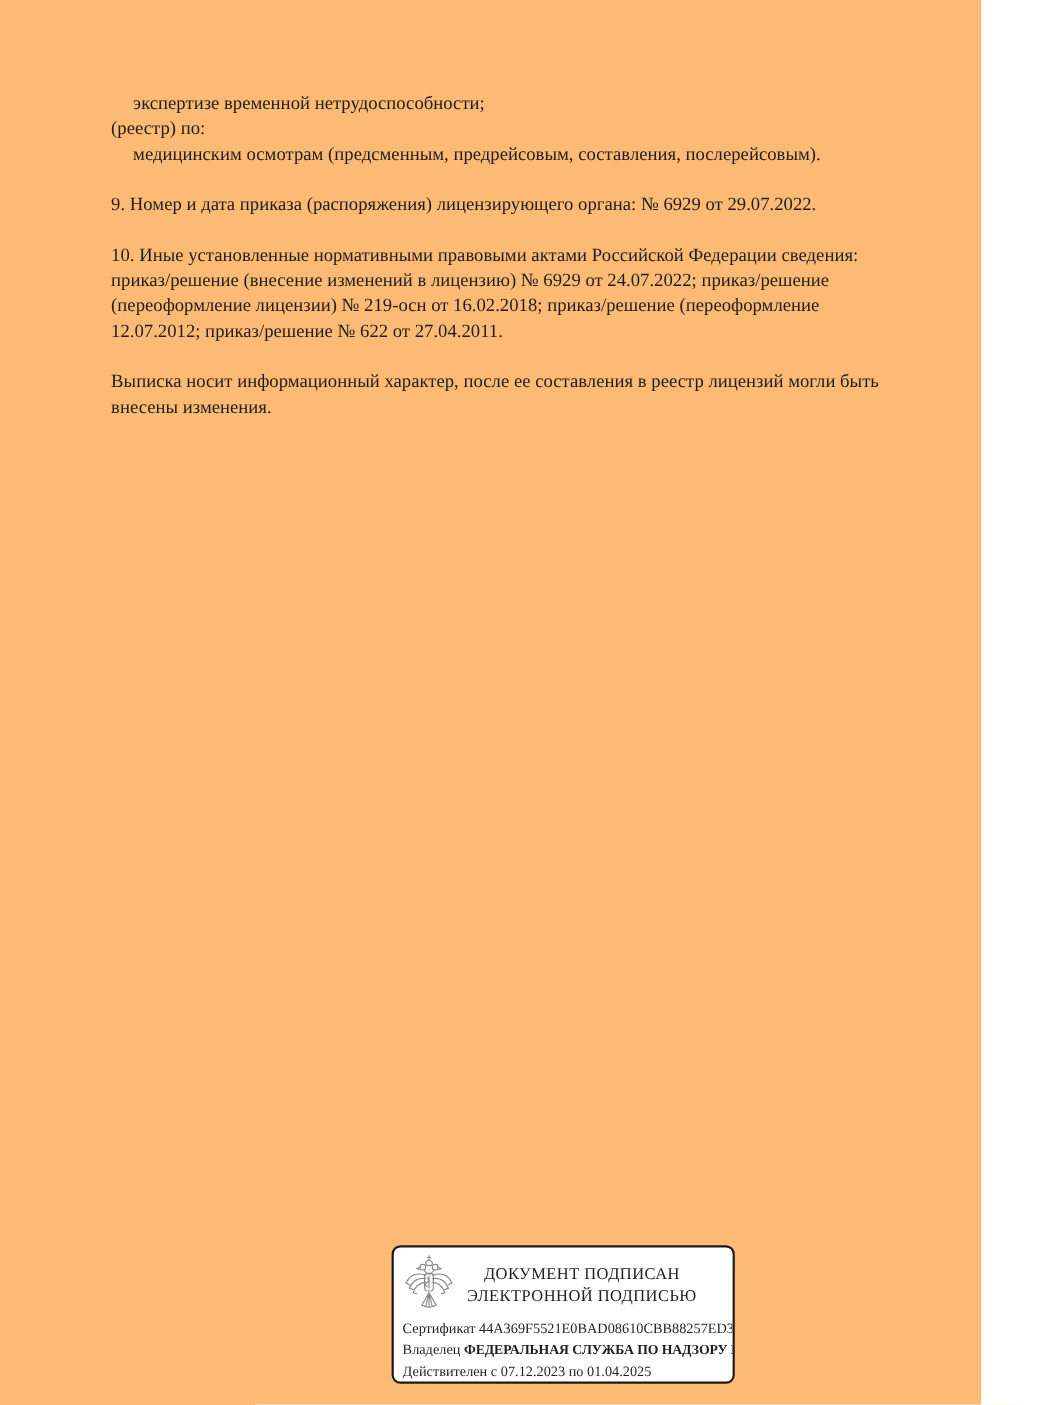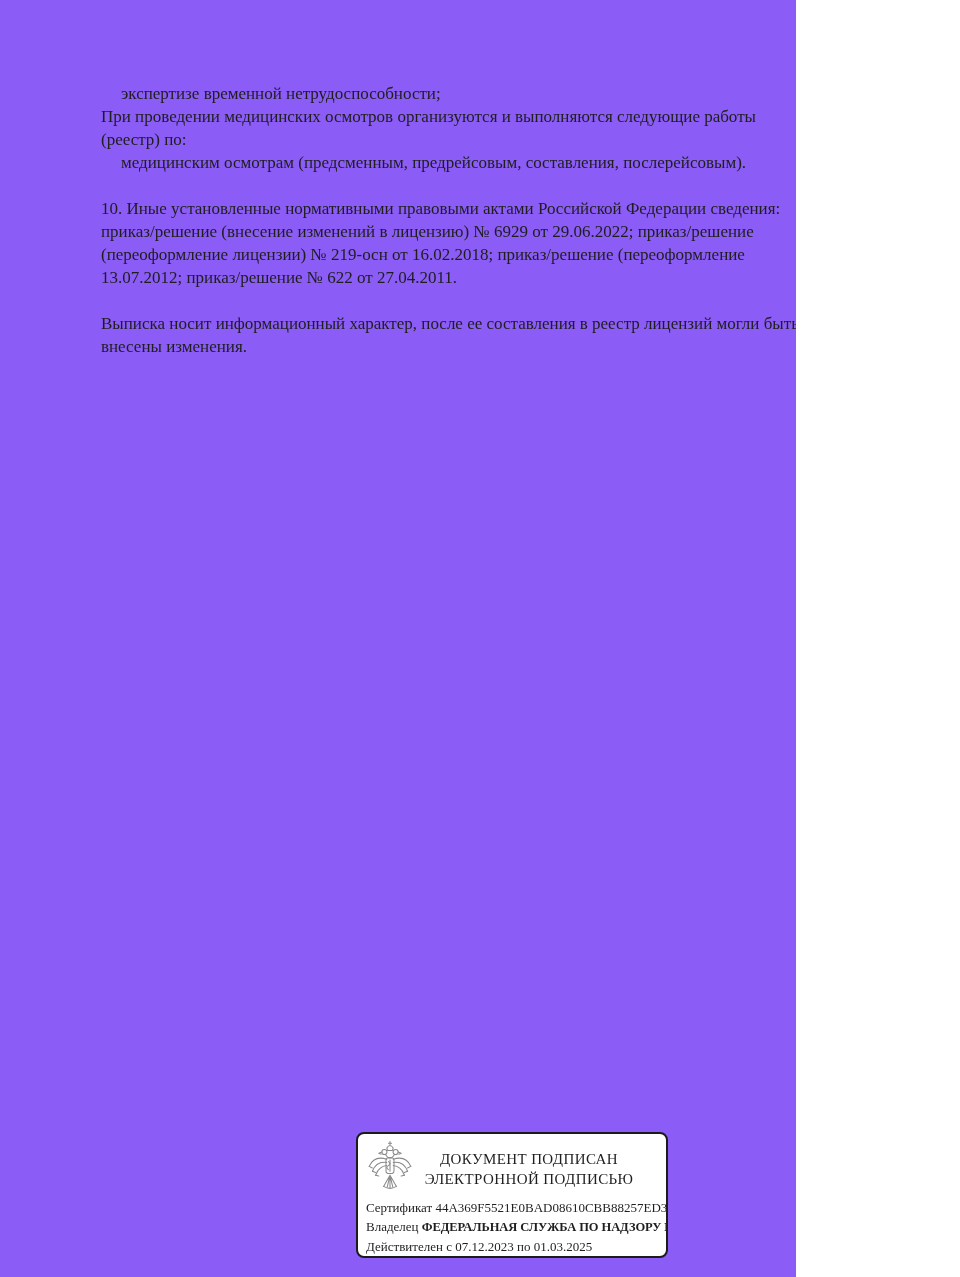--- a/index.html
+++ b/index.html
@@ -1,20 +1,20 @@
 <!DOCTYPE html>
 <html><head>
 <meta charset="utf-8">
 <style>
   html,body{margin:0;padding:0;background:#ffffff;}
   .page{
     position:relative;
-    width:796px;
+    width:892px;
     height:1277px;
-    background:#8b5cf6;
+    background:#fdba74;
     font-family:"Liberation Serif","DejaVu Serif",serif;
     color:#1e1e1e;
     overflow:hidden;
   }
   .body-text{
     position:absolute;
     left:101px;
     top:82px;
     width:840px;
     font-size:17px;
@@ -62,31 +62,33 @@
 </style>
 </head>
 <body>
 
 <div class="page">
 
   <div class="body-text">
 
     <div class="para">
       <div class="line indent">экспертизе временной нетрудоспособности;</div>
-      <div class="line">При проведении медицинских осмотров организуются и выполняются следующие работы</div>
       <div class="line">(реестр) по:</div>
       <div class="line indent">медицинским осмотрам (предсменным, предрейсовым, составления, послерейсовым).</div>
     </div>
 
+    <div class="para">
+      <div class="line">9. Номер и дата приказа (распоряжения) лицензирующего органа: № 6929 от 29.07.2022.</div>
+    </div>
 
     <div class="para">
       <div class="line">10. Иные установленные нормативными правовыми актами Российской Федерации сведения:</div>
-      <div class="line">приказ/решение (внесение изменений в лицензию) № 6929 от 29.06.2022; приказ/решение</div>
+      <div class="line">приказ/решение (внесение изменений в лицензию) № 6929 от 24.07.2022; приказ/решение</div>
       <div class="line">(переоформление лицензии) № 219-осн от 16.02.2018; приказ/решение (переоформление</div>
-      <div class="line">13.07.2012; приказ/решение № 622 от 27.04.2011.</div>
+      <div class="line">12.07.2012; приказ/решение № 622 от 27.04.2011.</div>
     </div>
 
     <div class="para">
       <div class="line">Выписка носит информационный характер, после ее составления в реестр лицензий могли быть</div>
       <div class="line">внесены изменения.</div>
     </div>
 
   </div>
 
   <div class="stamp">
@@ -118,17 +120,17 @@
         </svg>
       </span>
       <div class="stamp-title">
         <div>ДОКУМЕНТ ПОДПИСАН</div>
         <div>ЭЛЕКТРОННОЙ ПОДПИСЬЮ</div>
       </div>
     </div>
     <div class="stamp-details">
       <div class="detail-line"><span>Сертификат</span> <span>44A369F5521E0BAD08610CBB88257ED3</span></div>
       <div class="detail-line"><span>Владелец</span> <span class="owner-value">ФЕДЕРАЛЬНАЯ СЛУЖБА ПО НАДЗОРУ В С</span></div>
-      <div class="detail-line">Действителен с 07.12.2023 по 01.03.2025</div>
+      <div class="detail-line">Действителен с 07.12.2023 по 01.04.2025</div>
     </div>
   </div>
 
 </div>
 
 </body></html>

